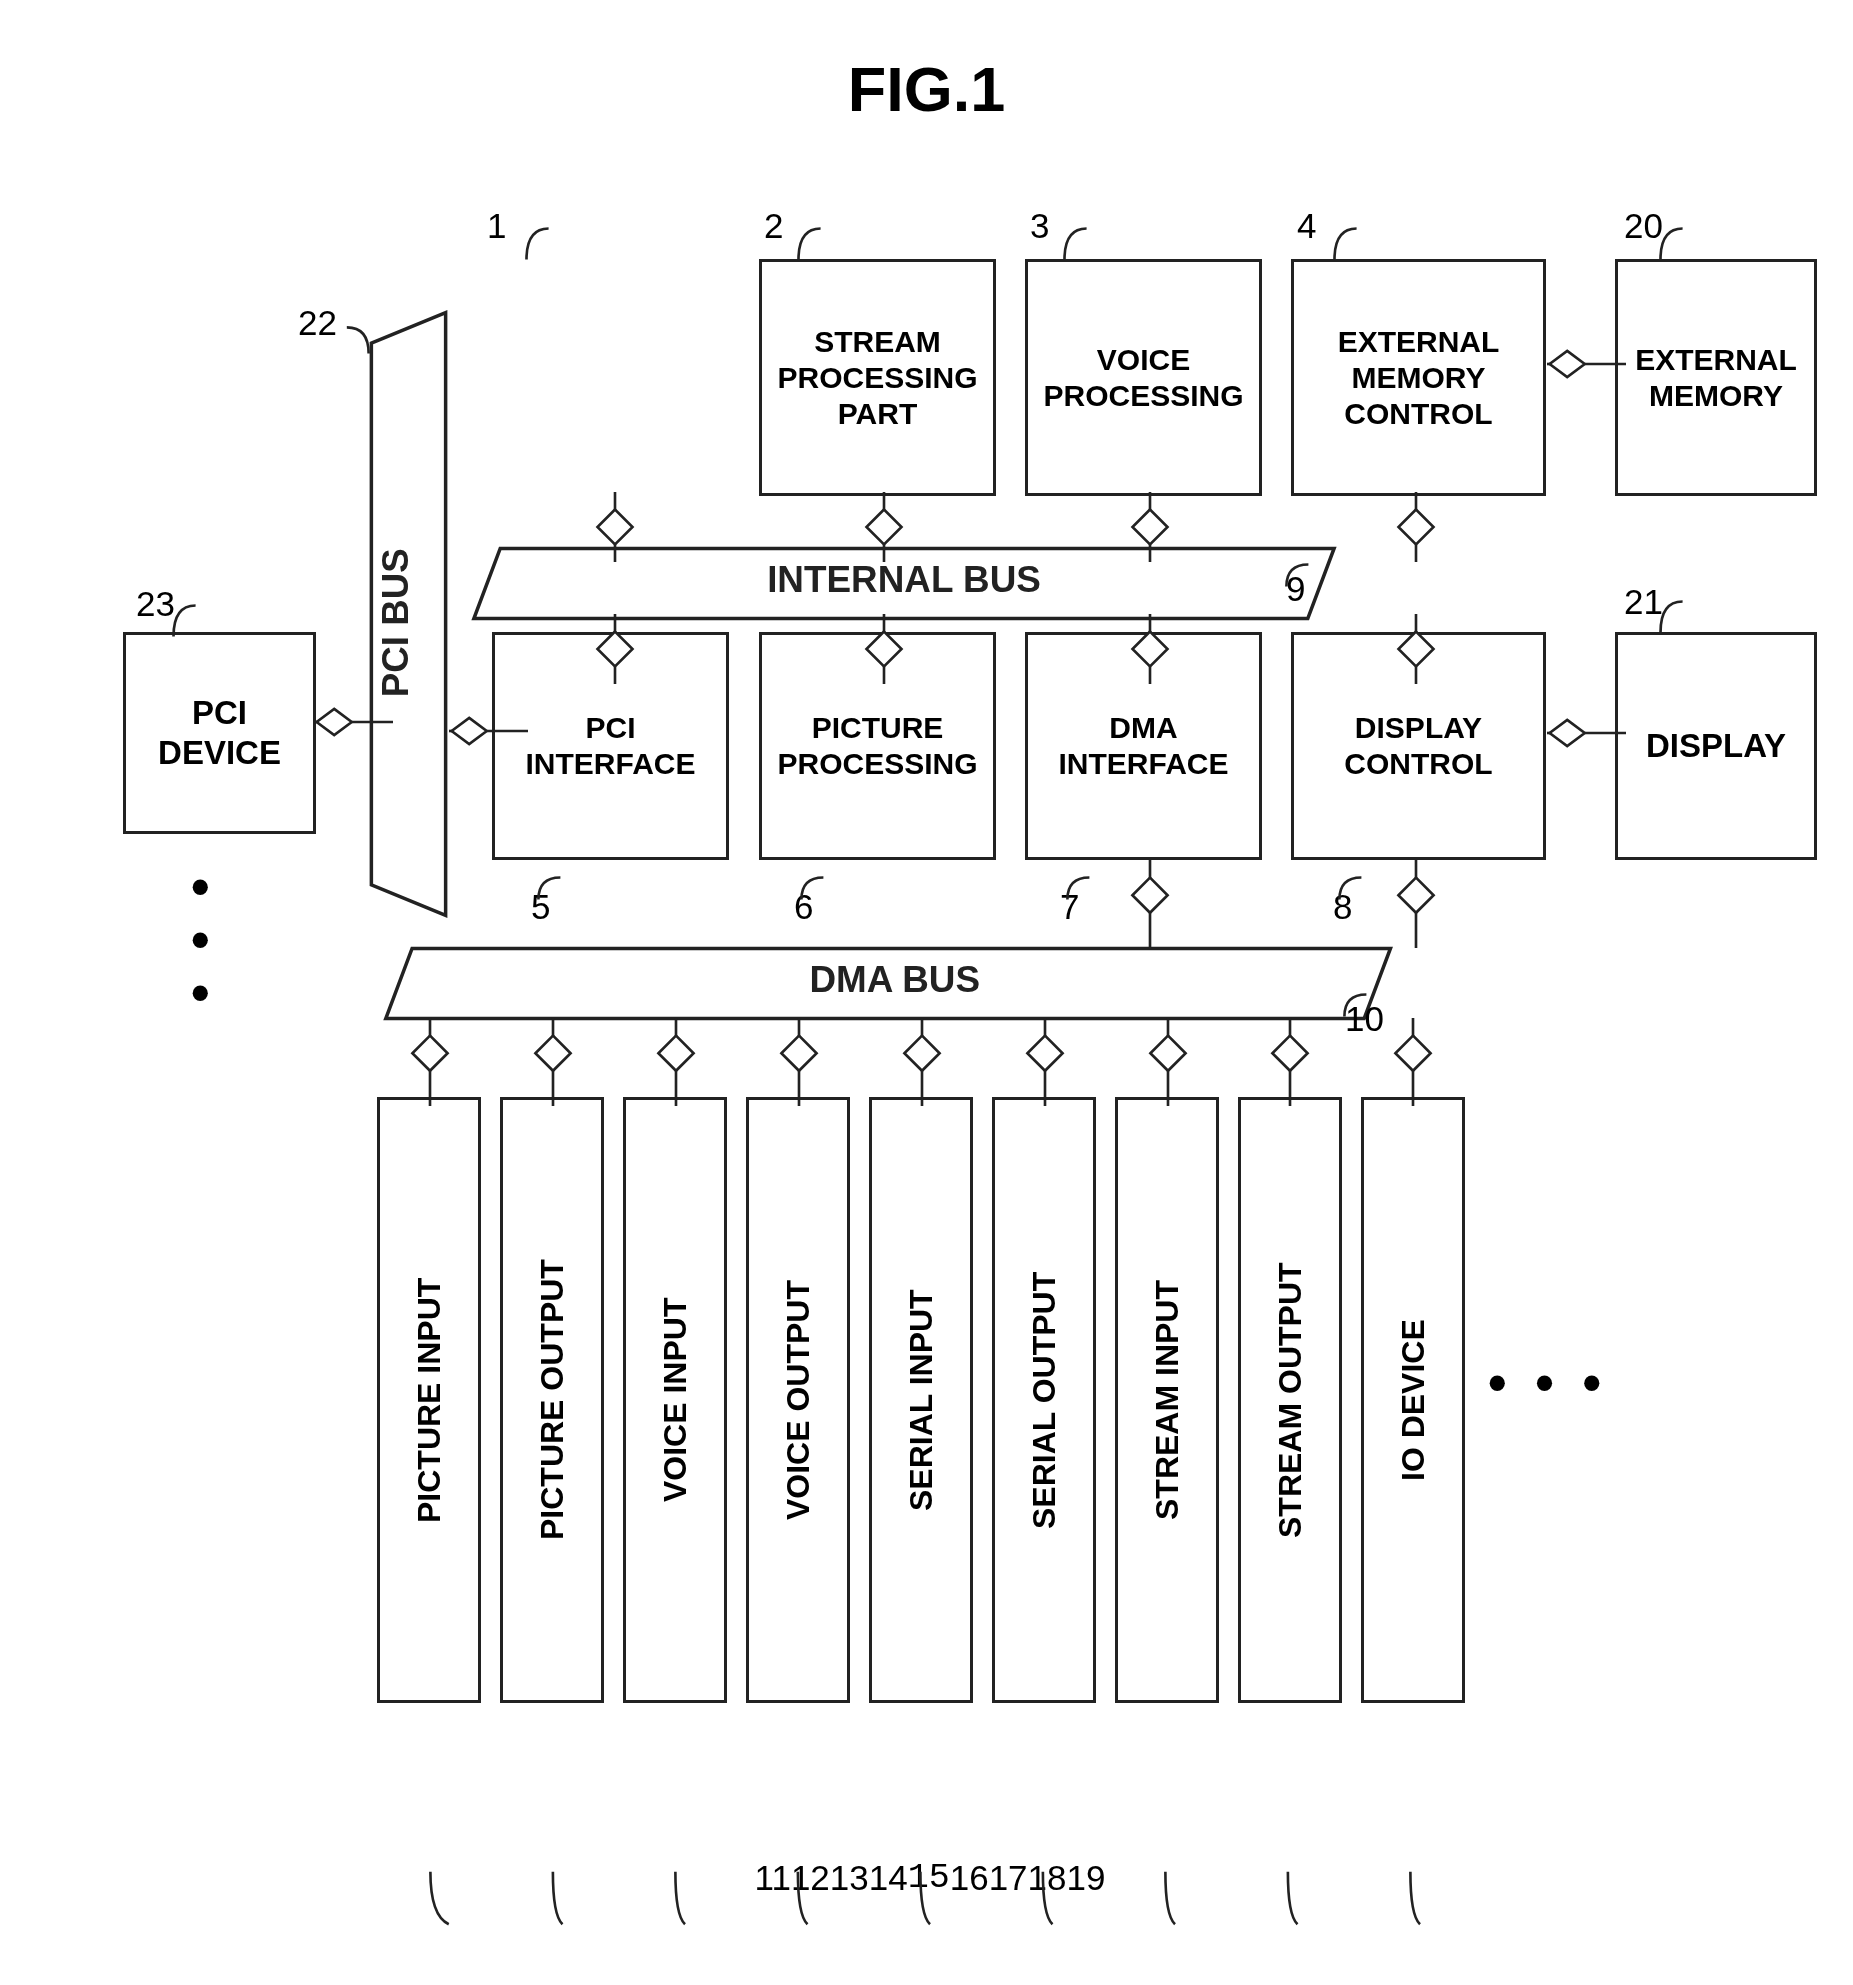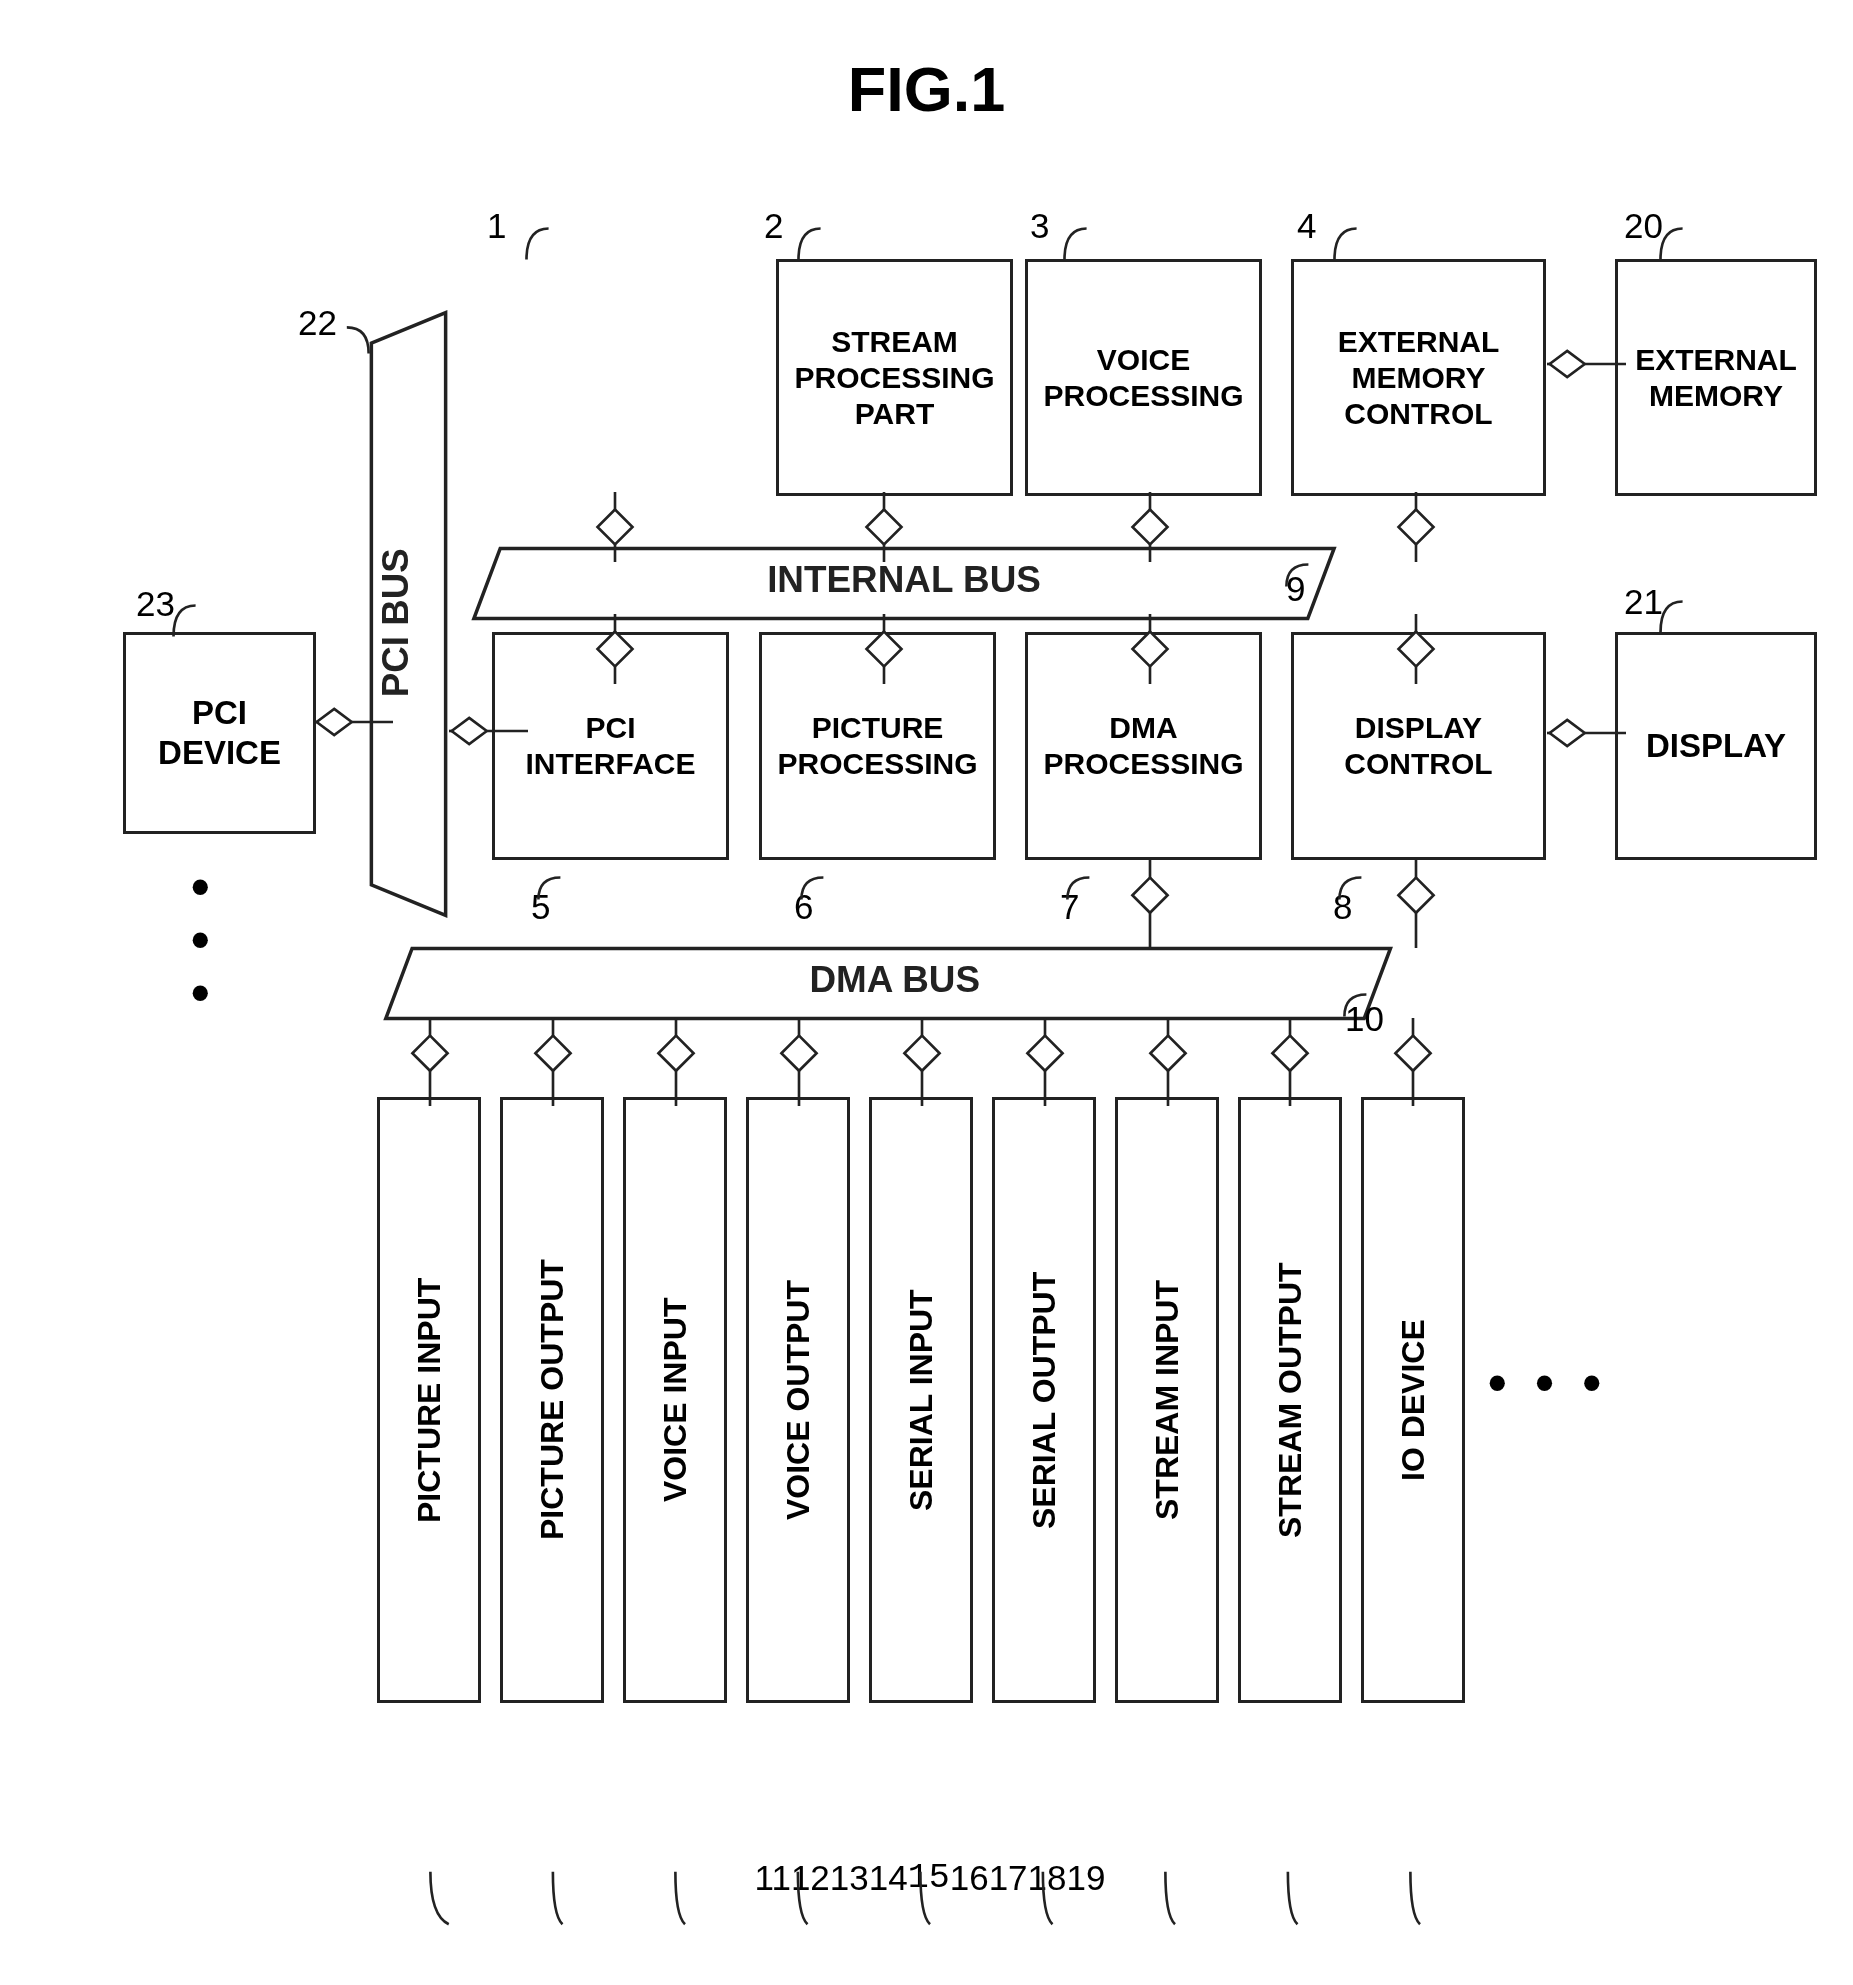--- a/index.html
+++ b/index.html
@@ -70,21 +70,21 @@
   <div class="fig-title">FIG.1</div>
 
   <div class="ref" style="left:487px; top:206px;">
     <span>1</span>
   </div>
 
   <svg style="position:absolute;left:500px;top:224px;" width="53" height="40" viewBox="0 0 60 45">
     <path d="M 30 40 Q 30 5 55 5" stroke="#222" stroke-width="3" fill="none"></path>
   </svg>
 
-  <div class="box" style="left:759px; top:259px; width:237px; height:237px; font-size:30px;margin-left:17px;">
+  <div class="box" style="left:759px; top:259px; width:237px; height:237px; font-size:30px;">
     <span style="white-space:pre-line;">STREAM
 PROCESSING
 PART</span>
   </div>
   <div class="ref" style="left:764px; top:206px;">
     <span>2</span>
   </div>
   <svg style="position:absolute;left:772px;top:224px;" width="53" height="40" viewBox="0 0 60 45">
     <path d="M 30 40 Q 30 5 55 5" stroke="#222" stroke-width="3" fill="none"></path>
   </svg>
@@ -155,21 +155,21 @@
 INTERFACE</span>
   </div>
 
   <div class="box" style="left:759px; top:632px; width:237px; height:228px; font-size:30px;">
     <span style="white-space:pre-line;">PICTURE
 PROCESSING</span>
   </div>
 
   <div class="box" style="left:1025px; top:632px; width:237px; height:228px; font-size:30px;">
     <span style="white-space:pre-line;">DMA
-PROCESSING</span>
+INTERFACE</span>
   </div>
 
   <div class="box" style="left:1291px; top:632px; width:255px; height:228px; font-size:30px;">
     <span style="white-space:pre-line;">DISPLAY
 CONTROL</span>
   </div>
 
   <div class="box" style="left:1615px; top:632px; width:202px; height:228px; font-size:33px;">
     <span>DISPLAY</span>
   </div>

